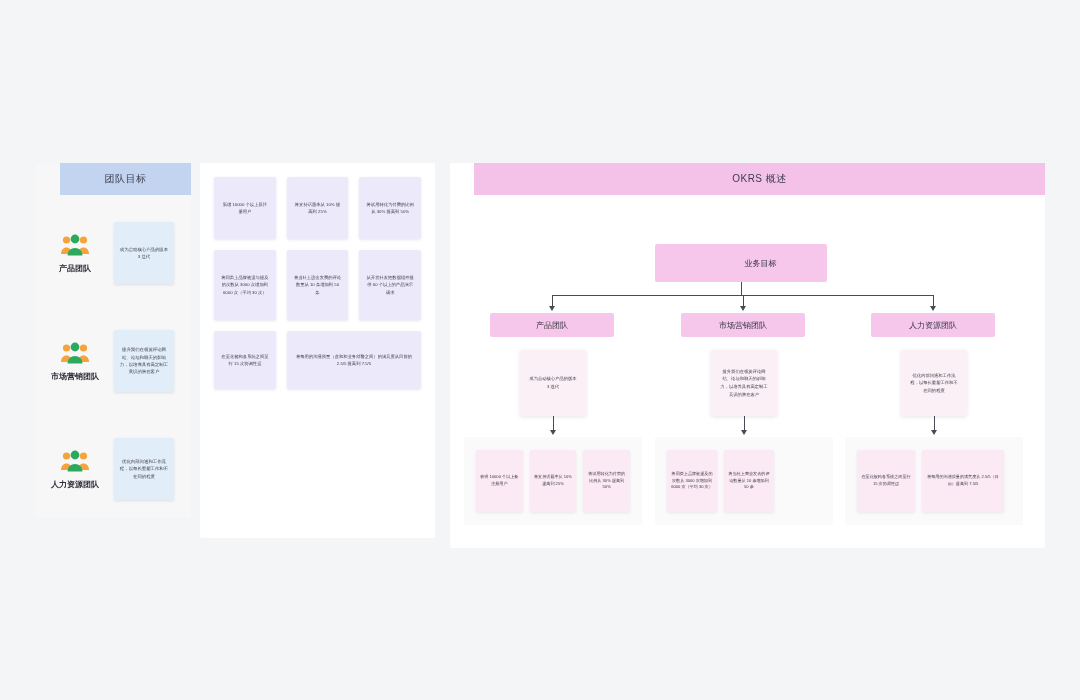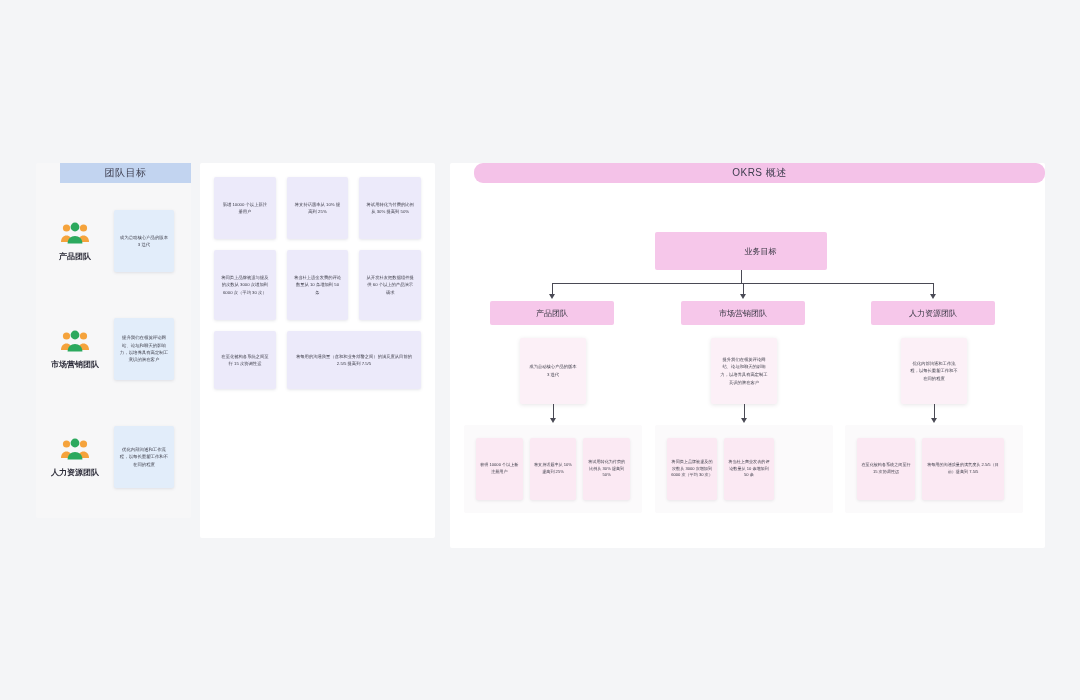--- a/index.html
+++ b/index.html
@@ -7,26 +7,26 @@
     width: 1080px; height: 700px;
     background: #f4f5f7;
     font-family: "Liberation Sans", "DejaVu Sans", sans-serif;
     overflow: hidden;
   }
   .stage { position: relative; width: 1080px; height: 700px; }
 
   
   .panel { position: absolute; background: #ffffff; border-radius: 2px; }
   .panel-head {
-    height: 20px; display: flex; align-items: center; justify-content: center;
+    height: 32px; display: flex; align-items: center; justify-content: center;
     font-size: 10px; color: #3d3d4e; letter-spacing: .5px; margin-left: 24px;
   }
   .head-blue   { background: #c2d4f0; }
   .head-purple { background: #d8d5f2; }
-  .head-pink   { background: #f4c2e8; border-radius: 9px; }
+  .head-pink   { background: #f4c2e8; }
 
   
   #panel-goals { left: 36px; top: 163px; width: 155px; height: 355px; background: #f7f7f8; }
   #panel-goals .body { padding: 0; }
   .goal-row {
     position: relative; height: 100px; margin-top: 8px;
     display: flex; align-items: center;
   }
   .team-ident {
     width: 78px; display: flex; flex-direction: column;

